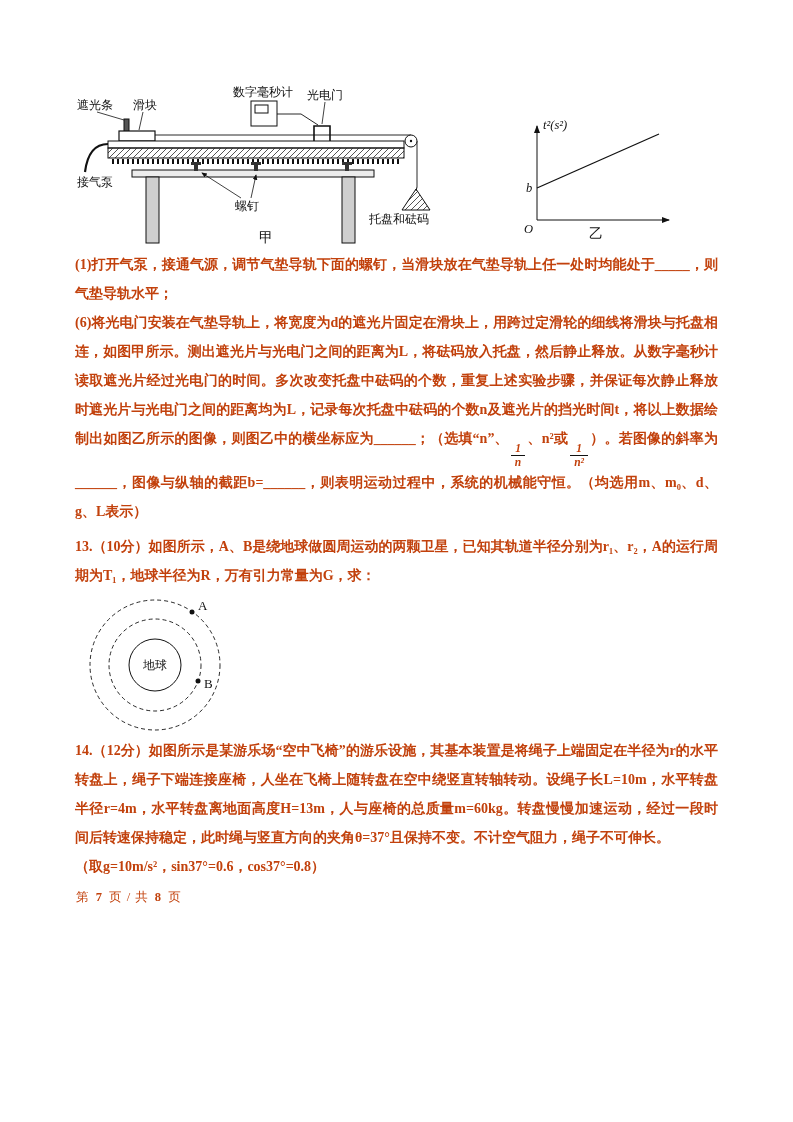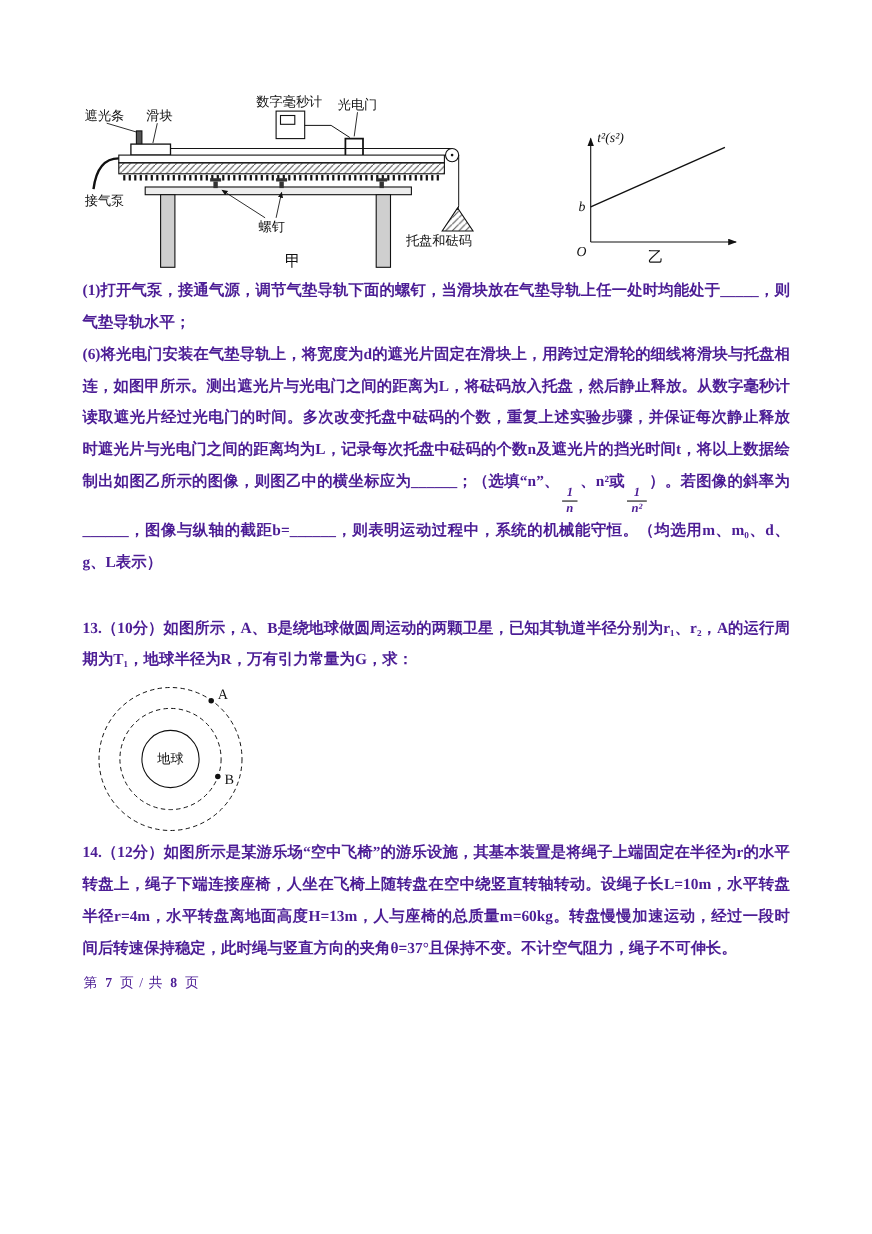--- a/index.html
+++ b/index.html
@@ -1,38 +1,38 @@
 <!DOCTYPE html>
 <html><head>
 <meta charset="utf-8">
 <style>
   * { box-sizing: border-box; }
   html, body { margin: 0; padding: 0; background: #ffffff; }
   .page {
-    width: 793px; height: 1122px; background: #fff; color: #4c1d95;
+    width: 793px; height: 1122px; background: #fff; color: #c2410c;
     font-family: "Liberation Serif", "DejaVu Serif", serif;
     font-size: 14px; line-height: 29px;
     padding: 0 75px; position: relative; overflow: hidden;
   }
   p { margin: 0; text-align: justify; font-weight: bold; }
   .figure-row { display: flex; align-items: flex-end; margin-top: 84px; }
   .fig-jia { flex: 0 0 auto; }
   .fig-yi { flex: 0 0 auto; margin-left: 52px; margin-bottom: 8px; }
   svg text { font-family: "Liberation Serif", "DejaVu Serif", serif; fill: #111; }
   .svg-label { font-size: 12px; }
   .svg-caption { font-size: 14px; }
   .math { font-style: italic; font-size: 12.5px; }
   .frac {
     display: inline-flex; flex-direction: column; text-align: center;
     vertical-align: -9px; line-height: 1.1; font-size: 11.5px;
     font-style: italic; margin: 0 2px;
   }
   .frac .num { display: block; border-bottom: 1px solid #111; padding: 0 4px; }
   .frac .den { display: block; padding: 0 4px; }
-  .q13 { margin-top: 31px; }
+  .q13 { margin-top: 6px; }
   .orbit-fig { display: block; margin: 4px 0 0 2px; }
   .q14 { }
   .footer { margin-top: 6px; font-size: 12.5px; line-height: 20px; }
   .footer b { font-weight: bold; margin: 0 3px; }
   .footer span { margin: 0 1px; }
 </style>
 </head>
 <body>
 
 <div class="page">
@@ -154,20 +154,21 @@
       <text class="svg-label" x="78" y="75" text-anchor="middle">地球</text>
       <circle cx="115" cy="18" r="2.5" fill="#111"></circle>
       <text x="121" y="16" font-size="13">A</text>
       <circle cx="121" cy="87" r="2.5" fill="#111"></circle>
       <text x="127" y="94" font-size="13">B</text>
     </svg>
   </div>
 
   <div class="q14">
     <p>14.（12分）如图所示是某游乐场“空中飞椅”的游乐设施，其基本装置是将绳子上端固定在半径为r的水平转盘上，绳子下端连接座椅，人坐在飞椅上随转盘在空中绕竖直转轴转动。设绳子长L=10m，水平转盘半径r=4m，水平转盘离地面高度H=13m，人与座椅的总质量m=60kg。转盘慢慢加速运动，经过一段时间后转速保持稳定，此时绳与竖直方向的夹角θ=37°且保持不变。不计空气阻力，绳子不可伸长。</p>
+    <p>（取g=10m/s²，sin37°=0.6，cos37°=0.8）</p>
   </div>
 
   <div class="footer">
     <span>第</span>
     <b>7</b>
     <span>页</span>
     <span>/</span>
     <span>共</span>
     <b>8</b>
     <span>页</span>

